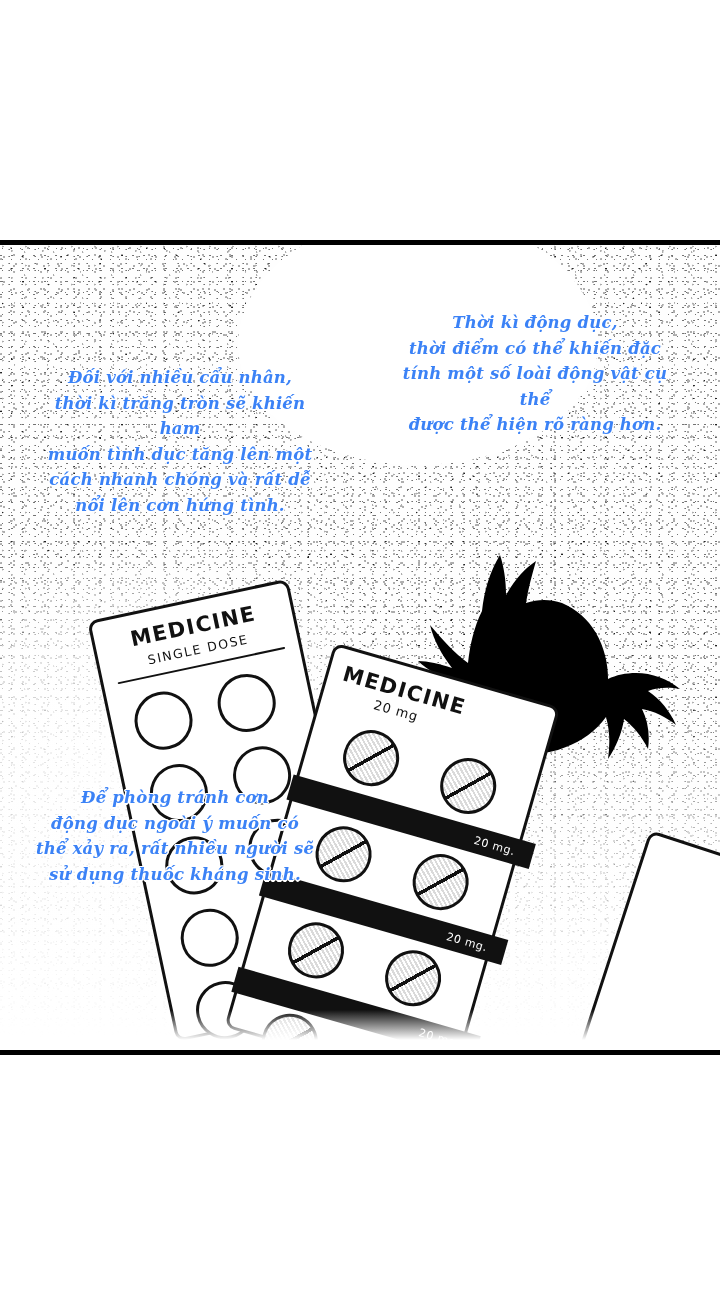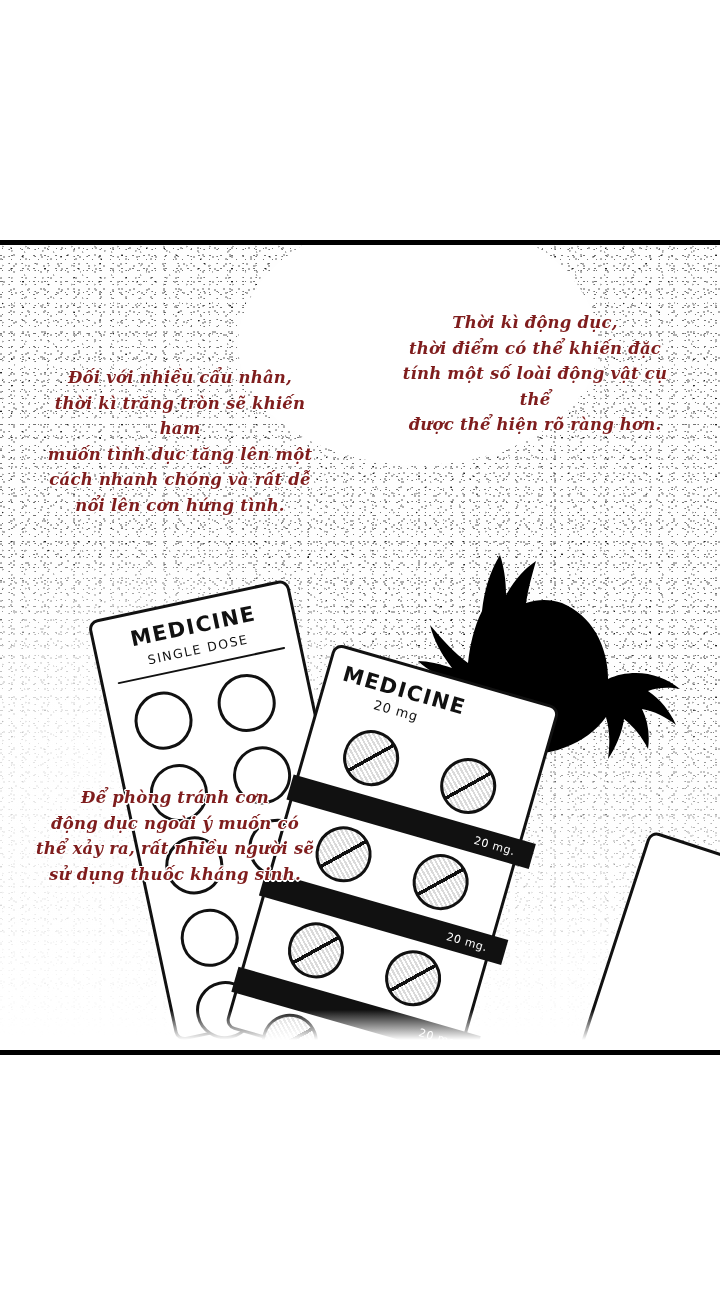--- a/index.html
+++ b/index.html
@@ -82,21 +82,21 @@
     width: 360px;
     height: 250px;
     background: #ffffff;
     border-radius: 50% 50% 50% 50% / 52% 52% 48% 48%;
   }
 
   
   .caption {
     position: absolute;
     text-align: center;
-    color: #7f1d1d;
+    color: #3b82f6;
     font-family: "DejaVu Serif", serif;
     font-style: italic;
     font-weight: 700;
     font-size: 16.5px;
     line-height: 1.55;
     letter-spacing: 0.2px;
     white-space: pre-line;
     text-shadow:
       1.5px 0 #fff, -1.5px 0 #fff, 0 1.5px #fff, 0 -1.5px #fff,
       1px 1px #fff, -1px -1px #fff, 1px -1px #fff, -1px 1px #fff;

